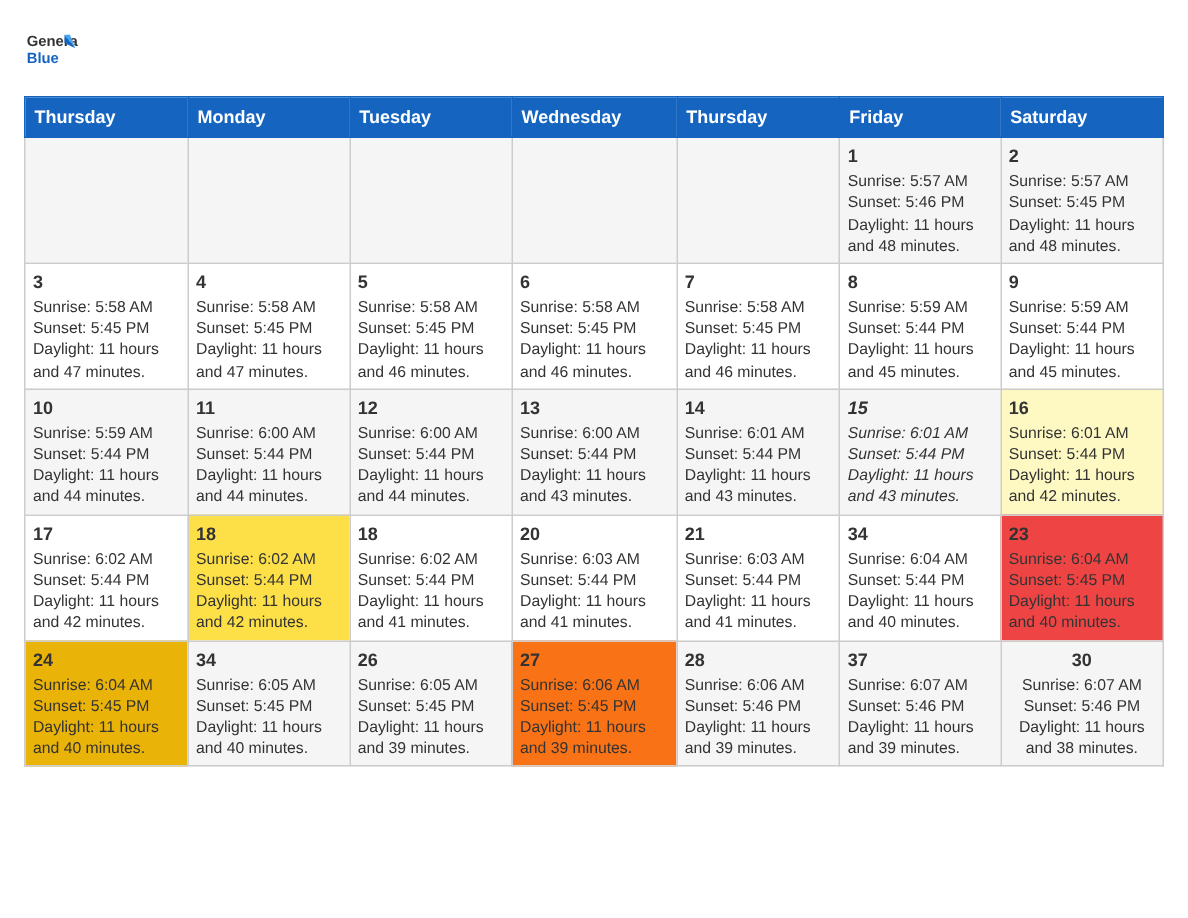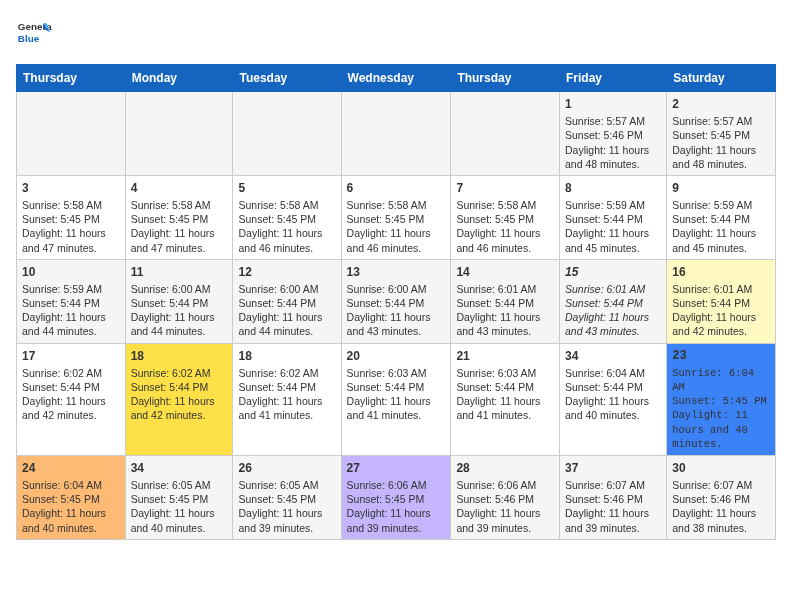--- a/index.html
+++ b/index.html
@@ -246,65 +246,65 @@
           <span style="display: block;">Sunrise: 6:03 AM</span>
           <span style="display: block;">Sunset: 5:44 PM</span>
           <span style="display: block;">Daylight: 11 hours and 41 minutes.</span>
         </td>
         <td style="background: rgb(255, 255, 255);">
           <span class="day-num">34</span>
           <span style="display: block;">Sunrise: 6:04 AM</span>
           <span style="display: block;">Sunset: 5:44 PM</span>
           <span style="display: block;">Daylight: 11 hours and 40 minutes.</span>
         </td>
-        <td style="background: #3b82f6; font-family: Liberation Mono, monospace;">
+        <td style="background: #ef4444;">
           <span class="day-num">23</span>
           <span style="display: block;">Sunrise: 6:04 AM</span>
           <span style="display: block;">Sunset: 5:45 PM</span>
           <span style="display: block;">Daylight: 11 hours and 40 minutes.</span>
         </td>
       </tr>
       <tr>
-        <td style="background: #fdba74;">
+        <td style="background: #eab308;">
           <span class="day-num">24</span>
           <span style="display: block;">Sunrise: 6:04 AM</span>
           <span style="display: block;">Sunset: 5:45 PM</span>
           <span style="display: block;">Daylight: 11 hours and 40 minutes.</span>
         </td>
         <td style="background: rgb(245, 245, 245);">
           <span class="day-num">34</span>
           <span style="display: block;">Sunrise: 6:05 AM</span>
           <span style="display: block;">Sunset: 5:45 PM</span>
           <span style="display: block;">Daylight: 11 hours and 40 minutes.</span>
         </td>
         <td style="background: rgb(245, 245, 245);">
           <span class="day-num">26</span>
           <span style="display: block;">Sunrise: 6:05 AM</span>
           <span style="display: block;">Sunset: 5:45 PM</span>
           <span style="display: block;">Daylight: 11 hours and 39 minutes.</span>
         </td>
-        <td style="background: #c4b5fd;">
+        <td style="background: #f97316;">
           <span class="day-num">27</span>
           <span style="display: block;">Sunrise: 6:06 AM</span>
           <span style="display: block;">Sunset: 5:45 PM</span>
           <span style="display: block;">Daylight: 11 hours and 39 minutes.</span>
         </td>
         <td style="background: rgb(245, 245, 245); margin-left: 16px;">
           <span class="day-num">28</span>
           <span style="display: block;">Sunrise: 6:06 AM</span>
           <span style="display: block;">Sunset: 5:46 PM</span>
           <span style="display: block;">Daylight: 11 hours and 39 minutes.</span>
         </td>
         <td style="background: rgb(245, 245, 245);">
           <span class="day-num">37</span>
           <span style="display: block;">Sunrise: 6:07 AM</span>
           <span style="display: block;">Sunset: 5:46 PM</span>
           <span style="display: block;">Daylight: 11 hours and 39 minutes.</span>
         </td>
-        <td style="background: rgb(245, 245, 245);">
+        <td style="background: rgb(245, 245, 245); text-align: center;">
           <span class="day-num">30</span>
           <span style="display: block;">Sunrise: 6:07 AM</span>
           <span style="display: block;">Sunset: 5:46 PM</span>
           <span style="display: block;">Daylight: 11 hours and 38 minutes.</span>
         </td>
       </tr>
     </tbody>
 </table>
 
 </body></html>

